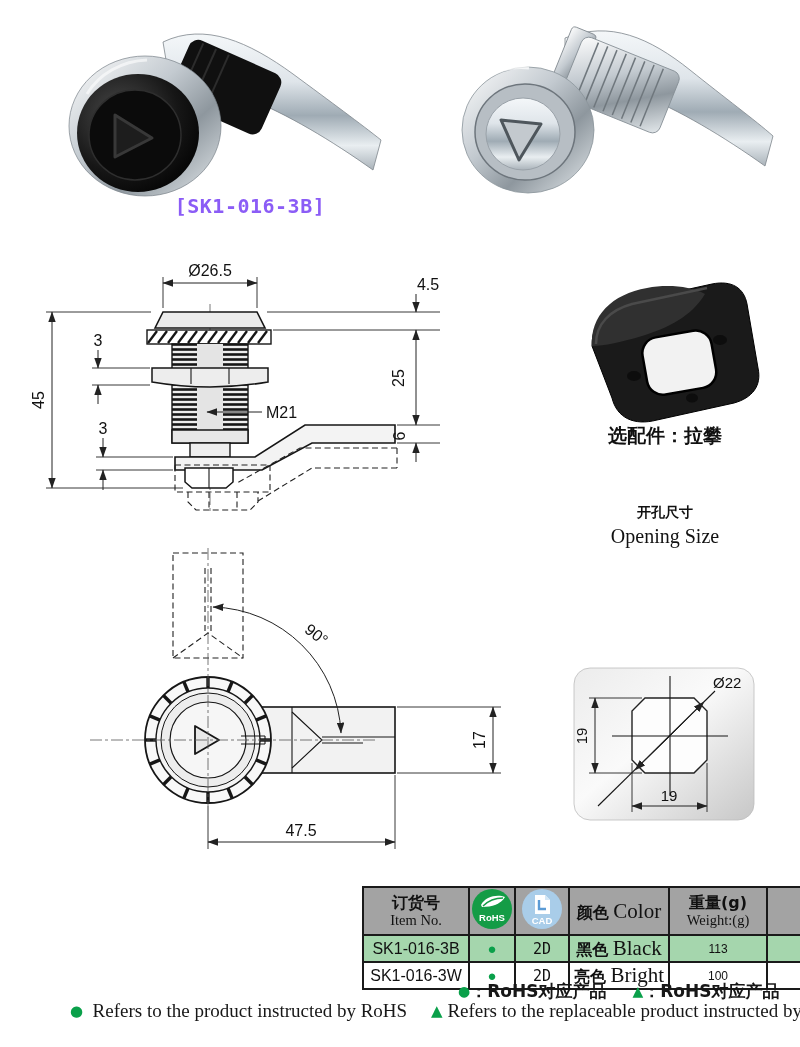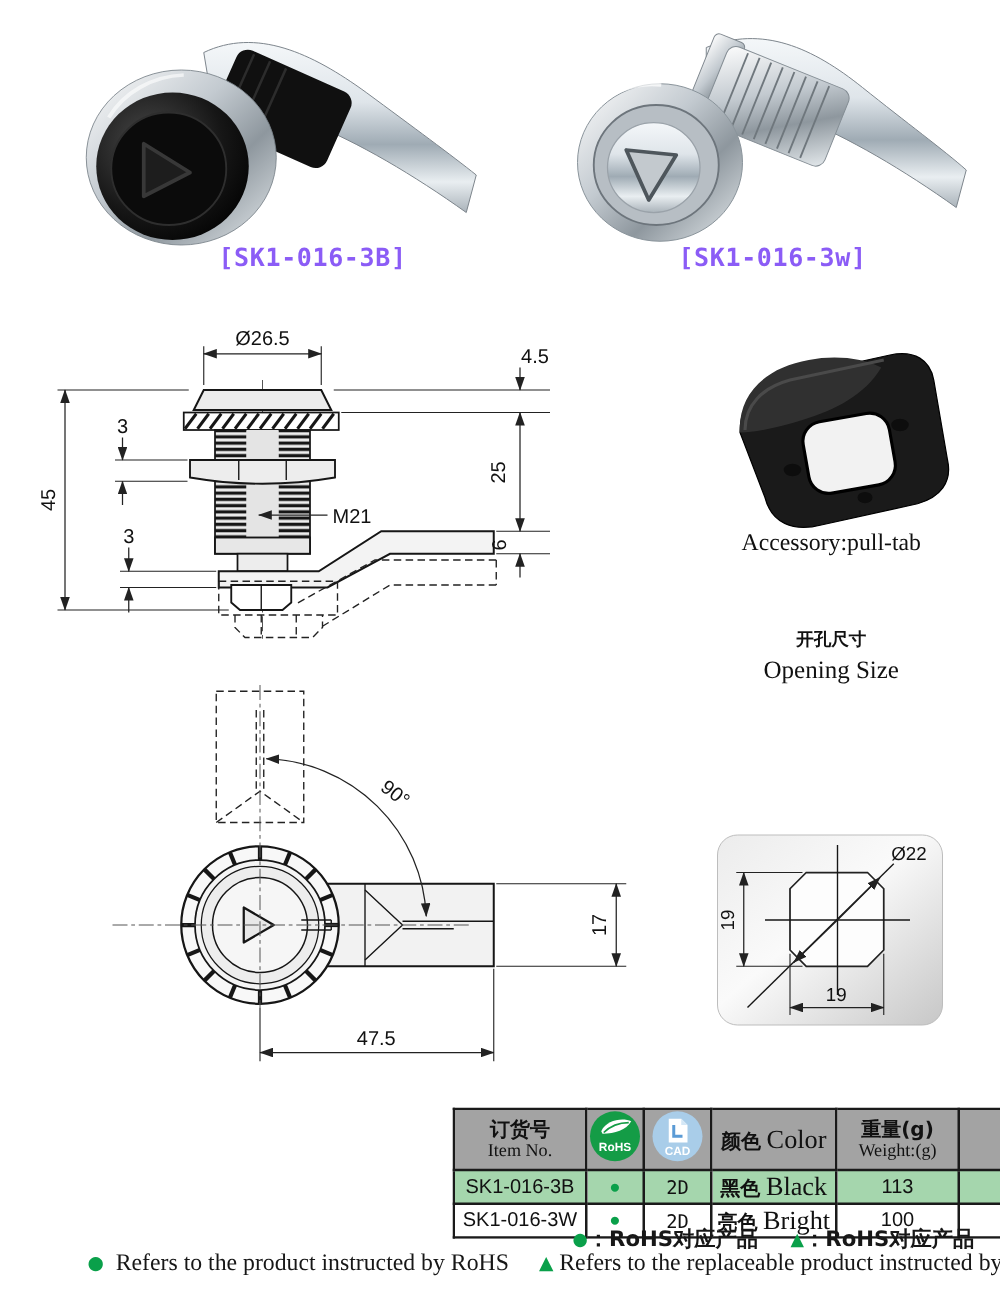--- a/index.html
+++ b/index.html
@@ -33,21 +33,21 @@
   tr.hdr td{background:#a3a3a3;height:44px;}
   tr.r1 td{background:#a5d6ad;height:25px;}
   tr.r2 td{background:#ffffff;height:25px;}
   .h-cn{font-family:"DejaVu Sans",sans-serif;font-weight:bold;font-size:16px;line-height:19px;}
   .h-en{font-family:"Liberation Serif",serif;font-size:14.5px;line-height:17px;text-align:center;}
   .itemno{font-family:Liberation Sans, sans-serif;font-size:16px;font-weight:500;letter-spacing:0;}
   .cadtxt{font-family:"DejaVu Sans Mono",monospace;font-size:15px;}
   .coltxt .cn,.coltxt .en{display:inline;}
   .coltxt .cn{font-family:"DejaVu Sans",sans-serif;font-weight:bold;font-size:16px;}
   .coltxt .en{font-family:"Liberation Serif",serif;font-size:21px;}
-  .wnum{font-family:"Liberation Sans",sans-serif;font-size:16px;}
+  .wnum{font-family:"Liberation Sans",sans-serif;font-size:12px;}
   .gdot{color:#0aa04a;}
   .dotcell .gdot{font-size:15px;}
 
   
   .legend1{position:absolute;left:458px;top:980px;white-space:nowrap;
            font-family:"DejaVu Sans",sans-serif;font-weight:bold;font-size:17px;color:#171717;}
   .legend1 .sym{font-size:14px;vertical-align:1px;}
   .legend1 .gap{display:inline-block;width:26px;}
   .legend2{position:absolute;left:70px;top:1000px;white-space:nowrap;
            font-family:"Liberation Serif",serif;font-size:19px;color:#171717;}
@@ -111,21 +111,20 @@
       </g>
     </g>
     <ellipse cx="103" cy="122" rx="66" ry="63" fill="url(#chB)" stroke="#8a949b" stroke-width=".8"></ellipse>
     <ellipse cx="100" cy="124" rx="50" ry="48" fill="#b7bec4" stroke="#6d757c" stroke-width="1.5"></ellipse>
     <ellipse cx="98" cy="126" rx="37" ry="36" fill="url(#chA)" stroke="#9aa2a9" stroke-width="1"></ellipse>
     <path d="M76,112 L116,116 L94,152 Z" fill="#c3c9ce" stroke="#4e565c" stroke-width="3" stroke-linejoin="round"></path>
     <path d="M46,84 A62 58 0 0 1 104,60" fill="none" stroke="#ffffff" stroke-width="3" opacity=".7"></path>
   </svg>
 
   <div class="abs plabel" style="left:170px;top:194px;width:160px">[SK1-016-3B]</div>
-  <div class="abs plabel" style="left:538px;top:194px;width:160px">[SK1-016-3w]</div>
 
   <svg class="abs" style="left:30px;top:252px" width="430" height="270" viewBox="0 0 430 270">
     <defs>
       <marker id="arr" viewBox="0 0 10 7" refX="9.5" refY="3.5" markerWidth="11" markerHeight="7.7" orient="auto-start-reverse">
           <path d="M0,0 L10,3.5 L0,7 Z" fill="#222"></path>
         </marker>
       <pattern id="thr" width="10" height="5" patternUnits="userSpaceOnUse">
         <rect width="10" height="2.6" y="1.2" fill="#161616"></rect>
       </pattern>
     </defs>
@@ -216,21 +215,21 @@
     <path d="M24,68 C24,48 38,34 60,28 L135,12" fill="none" stroke="#4a4a4a" stroke-width="2.5"></path>
     <g transform="rotate(-10 105 85)">
       <rect x="72" y="58" width="70" height="58" rx="16" fill="#f2f2f2" stroke="#000" stroke-width="2.5"></rect>
     </g>
     <ellipse cx="62" cy="100" rx="7" ry="5" fill="#0d0d0d"></ellipse>
     <ellipse cx="148" cy="64" rx="7" ry="5" fill="#0d0d0d"></ellipse>
     <ellipse cx="120" cy="122" rx="6" ry="4.5" fill="#0d0d0d"></ellipse>
   </svg>
 
   <div class="cap" style="left:575px;top:423px;width:180px">
-    <div class="en">Accessory:pull-tab</div>
+    <div class="cn">选配件：拉攀</div>
   </div>
 
   <div class="cap cap2" style="left:575px;top:499px;width:180px">
     <div class="cn">开孔尺寸</div>
     <div class="en">Opening Size</div>
   </div>
 
   <svg class="abs" style="left:45px;top:543px" width="470" height="320" viewBox="0 0 470 320">
 
     <rect x="212" y="164" width="138" height="66" fill="#f2f2f2" stroke="#161616" stroke-width="1.6"></rect>

